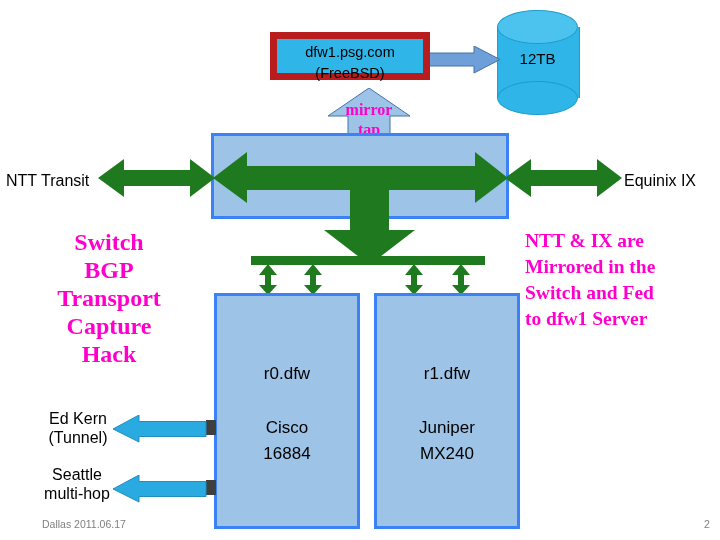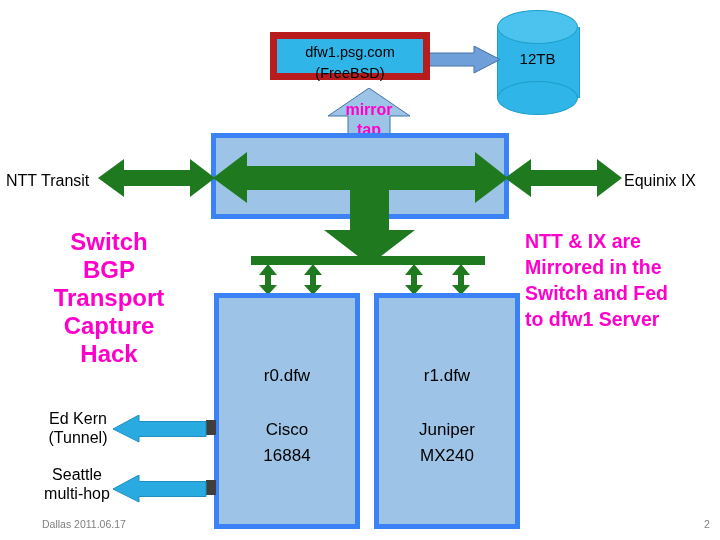--- a/index.html
+++ b/index.html
@@ -16,21 +16,21 @@
   #stage {
     position: relative;
     width: 720px;
     height: 540px;
   }
   .abs { position: absolute; }
 
   
   .box {
     box-sizing: border-box;
-    border: 5px solid #3b82f6;
+    border: 3px solid #3b82f6;
     background: #9dc3e6;
     text-align: center;
     color: #000;
   }
   .box-server {
     left: 270px; top: 32px; width: 160px; height: 48px;
     background: #2fb5e8;
     border: 7px solid #b91c1c;
     font-size: 14.5px;
     line-height: 21px;
@@ -101,20 +101,21 @@
     line-height: 19px;
   }
   .lbl-seattle {
     left: 34px; top: 465px;
     text-align: center; width: 86px;
     line-height: 19px;
   }
   .magenta {
     color: #ff00cc;
     font-weight: bold;
+    font-family: Liberation Serif, serif;
   }
   .lbl-dallas-hack {
     left: 14px; top: 228px;
     width: 190px;
     text-align: center;
     font-size: 24px;
     line-height: 28px;
   }
   .lbl-right-note {
     left: 525px; top: 228px;

